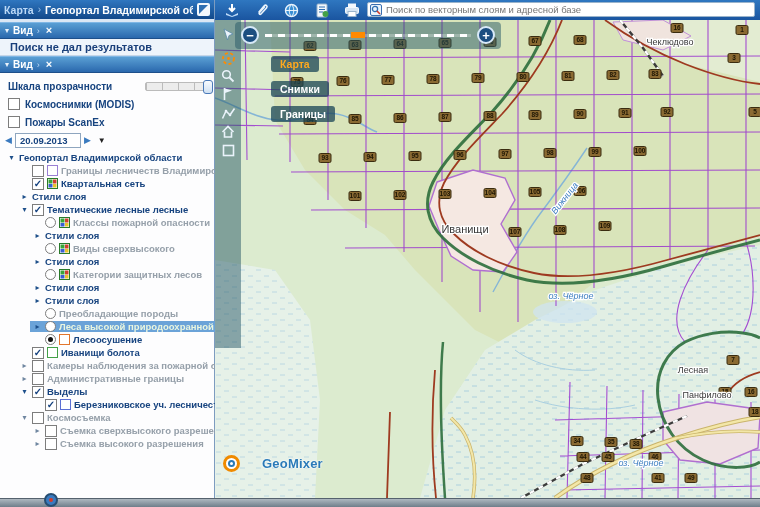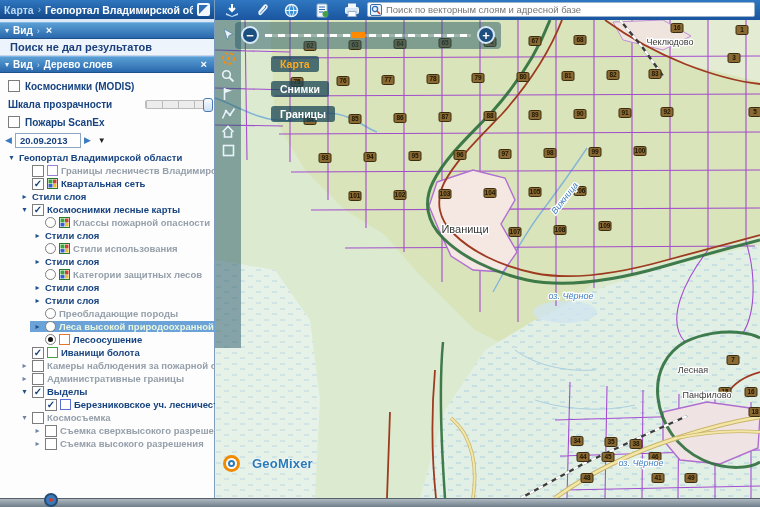--- a/index.html
+++ b/index.html
@@ -82,21 +82,21 @@
   .zs-minus{left:6px;} .zs-plus{right:6px;}
   .zs-track{position:absolute;left:30px;right:30px;top:12px;height:3px;
             background:repeating-linear-gradient(90deg,#fff 0 7px,rgba(255,255,255,.25) 7px 13px);}
   .zs-mark{position:absolute;left:116px;top:10px;width:14px;height:6px;background:#ff8a00;}
   .tool-col{position:absolute;left:0;top:0;width:26px;height:328px;background:rgba(38,88,102,.5);}
   .tool-btn{position:absolute;left:3px;width:20px;height:16px;display:flex;align-items:center;justify-content:center;}
   .basemap{position:absolute;left:56px;top:36px;display:flex;flex-direction:column;gap:9px;align-items:flex-start;}
   .bm-btn{background:rgba(25,70,85,.75);border-radius:3px;padding:2px 9px;font-size:10.5px;
           font-weight:bold;color:#fff;}
   .bm-btn.active{color:#ffa91e;}
-  .logo{position:absolute;left:8px;bottom:26px;display:flex;align-items:center;gap:12px;}
+  .logo{position:absolute;left:8px;bottom:26px;display:flex;align-items:center;gap:22px;}
   .logo-swirl{width:17px;height:17px;border-radius:50%;border:3px solid #f08a00;background:#fff;
               position:relative;box-sizing:border-box;}
   .logo-swirl:after{content:"";position:absolute;left:2px;top:2px;width:7px;height:7px;border-radius:50%;
               border:2px solid #2a7ab8;box-sizing:border-box;}
   .logo-text{font-size:13px;font-weight:bold;color:#2a7ab8;letter-spacing:.2px;
              text-shadow:0 0 2px #fff,0 0 2px #fff;}
   
   #taskbar{position:absolute;left:0;top:498px;width:760px;height:9px;
            background:linear-gradient(#aeb8c0,#6f7e8a);border-top:1px solid #55626e;box-sizing:border-box;}
   .tb-circ{position:absolute;left:44px;top:-6px;width:14px;height:14px;border-radius:50%;
@@ -124,34 +124,33 @@
       <span class="p-close">×</span>
     </div>
     <div id="results-body">
       <span>Поиск не дал результатов</span>
     </div>
 
     <div class="p-head">
       <span class="p-arrow">▾</span>
       <span class="p-menu">Вид</span>
       <span class="p-sep">›</span>
-      <span class="p-title">Дерево слоев</span>
       <span class="p-close">×</span>
     </div>
 
     <div class="tree-body">
-      <div class="ctl-row">
-        <span class="cb"></span>
-        <span class="ctl-label">Космоснимки (MODIS)</span>
-      </div>
       <div class="ctl-row">
         <span class="ctl-label">Шкала прозрачности</span>
         <span class="op-slider">
           <span class="op-handle"></span>
         </span>
+      </div>
+      <div class="ctl-row">
+        <span class="cb"></span>
+        <span class="ctl-label">Космоснимки (MODIS)</span>
       </div>
       <div class="ctl-row">
         <span class="cb"></span>
         <span class="ctl-label">Пожары ScanEx</span>
       </div>
       <div class="date-row">
         <span class="mini-arrow">◀</span>
         <span class="date-box">20.09.2013</span>
         <span class="mini-arrow">▶</span>
         <span class="dd-arrow">▼</span>
@@ -190,21 +189,21 @@
           <div class="trow style-row" style="padding-left: 17px;">
             <span class="selwrap">
               <span class="arr">▸</span>
               <span class="lbl">Стили слоя</span>
             </span>
           </div>
           <div class="trow" style="padding-left: 17px;">
             <span class="selwrap">
               <span class="arr">▾</span>
               <span class="cb">✓</span>
-              <span class="lbl">Космоснимки лесные карты</span>
+              <span class="lbl">Тематические лесные лесные</span>
             </span>
           </div>
           <div class="trow dim" style="padding-left: 30px;">
             <span class="selwrap">
               <span class="arr"></span>
               <span class="rb"></span>
               <span style="display: flex;">
                 <svg class="ticon" width="11" height="11" viewBox="0 0 11 11">
                   <rect x="0.5" y="0.5" width="10" height="10" fill="#fff" stroke="#2a7a2a"></rect>
                   <rect x="1.5" y="1.5" width="4" height="4" fill="#3aa53a"></rect>
@@ -228,21 +227,21 @@
               <span class="rb"></span>
               <span style="display: flex;">
                 <svg class="ticon" width="11" height="11" viewBox="0 0 11 11">
                   <rect x="0.5" y="0.5" width="10" height="10" fill="#fff" stroke="#2a7a2a"></rect>
                   <rect x="1.5" y="1.5" width="4" height="4" fill="#3aa53a"></rect>
                   <rect x="6" y="1.5" width="3.5" height="4" fill="#d04030"></rect>
                   <rect x="1.5" y="6" width="4" height="3.5" fill="#3a5fd0"></rect>
                   <rect x="6" y="6" width="3.5" height="3.5" fill="#e8c42a"></rect>
                 </svg>
               </span>
-              <span class="lbl">Стили использования</span>
+              <span class="lbl">Виды сверхвысокого</span>
             </span>
           </div>
           <div class="trow style-row" style="padding-left: 30px;">
             <span class="selwrap">
               <span class="arr">▸</span>
               <span class="lbl">Стили слоя</span>
             </span>
           </div>
           <div class="trow dim" style="padding-left: 30px;">
             <span class="selwrap">

